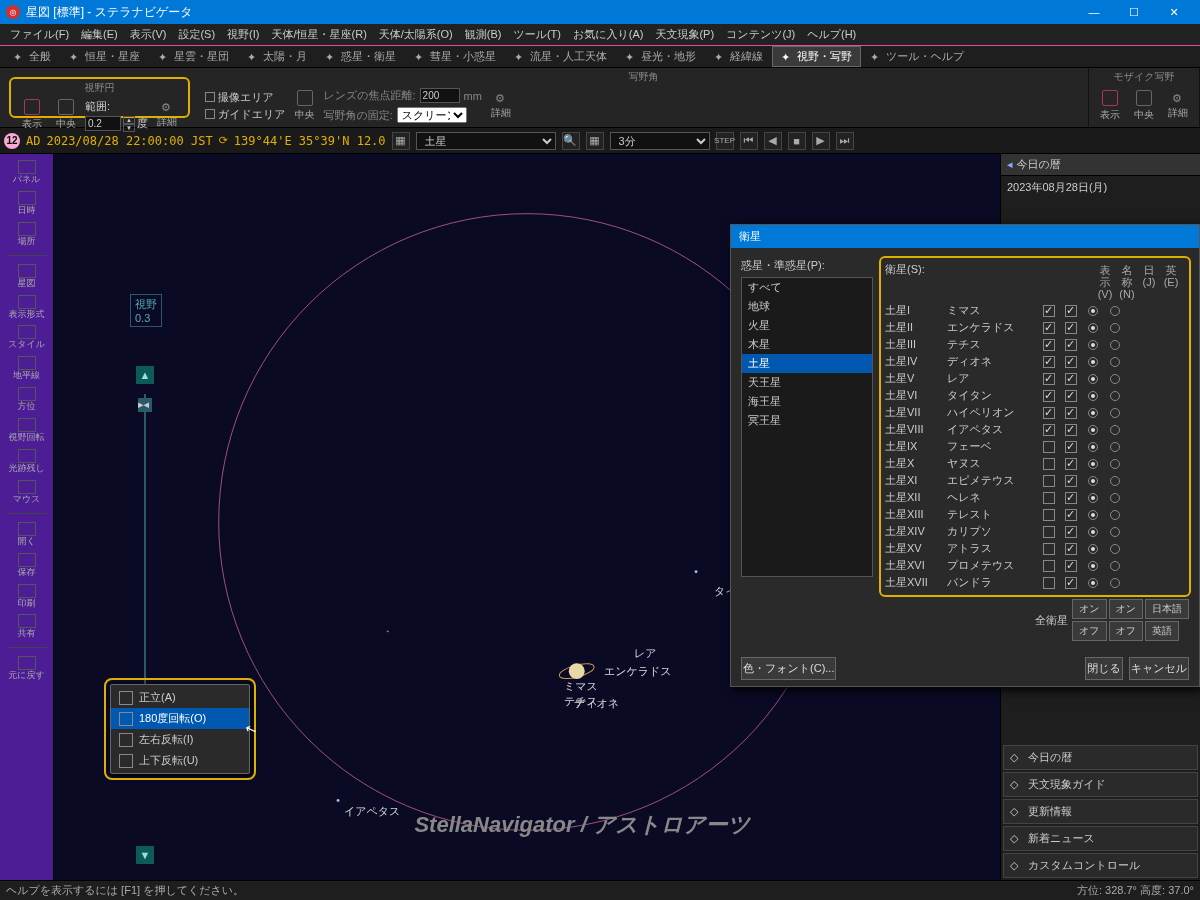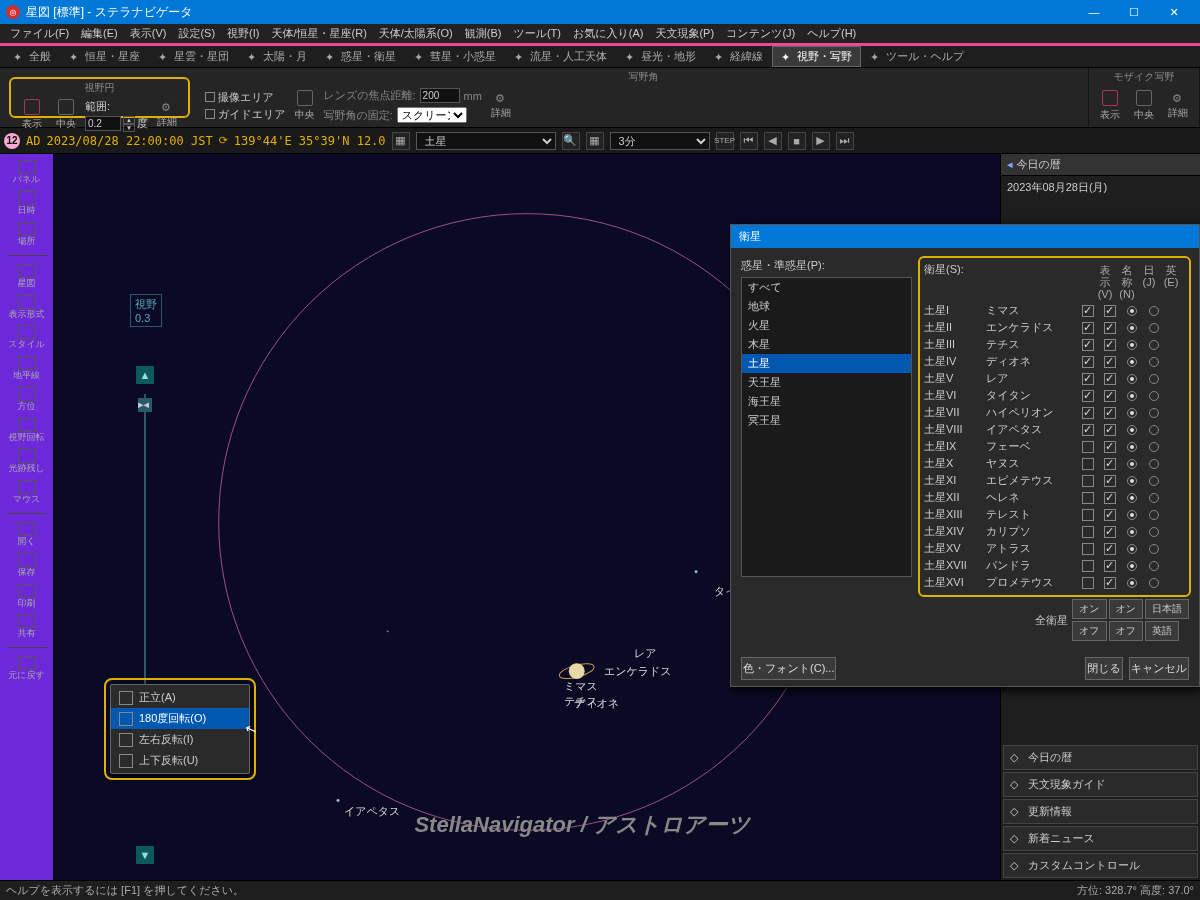--- a/index.html
+++ b/index.html
@@ -1,21 +1,21 @@
 <!DOCTYPE html>
 <html><head>
 <meta charset="utf-8">
 <style>
 *{box-sizing:border-box;margin:0;padding:0;font-family:"Meiryo","MS PGothic",sans-serif;font-size:11px;user-select:none}
 body{background:#1a1a1a;color:#ccc;width:1200px;height:900px;overflow:hidden;position:relative}
 .titlebar{background:#0078d7;color:#fff;height:24px;display:flex;align-items:center;padding:0 6px}
 .titlebar .app-icon{width:14px;height:14px;border-radius:50%;background:#d32f2f;margin-right:6px;display:flex;align-items:center;justify-content:center;font-size:8px;color:#fff}
 .titlebar .title{flex:1;font-size:12px}
 .titlebar .winbtn{width:40px;height:24px;display:flex;align-items:center;justify-content:center;color:#fff;cursor:pointer}
-.menubar{background:#222;height:22px;display:flex;align-items:center;padding:0 4px;border-bottom:3px solid #ec4899}
+.menubar{background:#222;height:22px;display:flex;align-items:center;padding:0 4px;border-bottom:1px solid #ec4899}
 .menubar .mitem{padding:2px 6px;color:#ccc;cursor:pointer}
 .tabbar{background:#1e1e1e;height:22px;display:flex;align-items:center;padding:0 4px;border-bottom:1px solid #000}
 .tabbar .tab{padding:2px 8px;color:#aaa;display:flex;align-items:center;gap:4px;cursor:pointer;border:1px solid transparent}
 .tabbar .tab.active{background:#3a3a3a;border:1px solid #666;color:#fff}
 .tabbar .tab .ticon{width:12px;height:12px;display:inline-block}
 .ribbon{background:#252525;height:60px;display:flex;border-bottom:1px solid #000}
 .ribbon .group{border-right:1px solid #111;padding:2px 6px;display:flex;flex-direction:column}
 .ribbon .group.hl{border:2px solid #e0b000;border-radius:6px;margin:9px}
 .ribbon .group .glabel{text-align:center;font-size:10px;color:#888;margin-bottom:2px}
 .ribbon .group .gbody{display:flex;gap:4px;align-items:center;flex:1}
@@ -23,21 +23,21 @@
 .ribbon .rbtn .ricon{width:16px;height:16px;border:1px solid #666;border-radius:2px}
 .ribbon .rbtn .rlbl{font-size:10px;color:#aaa;margin-top:2px}
 .ribbon .range-row{display:flex;align-items:center;gap:2px;font-size:10px}
 .ribbon input[type=text]{background:#111;border:1px solid #555;color:#ccc;width:36px;font-size:10px;padding:1px 2px}
 .timebar{background:#1a1a1a;height:26px;display:flex;align-items:center;padding:0 4px;border-bottom:1px solid #000;gap:6px}
 .timebar .badge{background:#f9a8d4;color:#000;border-radius:50%;width:16px;height:16px;display:flex;align-items:center;justify-content:center;font-weight:bold;font-size:10px}
 .timebar .mono{font-family:monospace;font-size:12px;color:#e0b000}
 .timebar select,.timebar input{background:#111;border:1px solid #555;color:#ccc;font-size:11px;padding:1px 4px}
 .timebar .tbtn{width:18px;height:18px;border:1px solid #444;background:#222;display:flex;align-items:center;justify-content:center;cursor:pointer;color:#aaa}
 .main{display:flex;height:calc(900px - 24px - 22px - 22px - 60px - 26px - 20px)}
-.sidetools{width:54px;background:#6d28d9;border-right:1px solid #000;display:flex;flex-direction:column;align-items:center;padding:4px 0;gap:2px}
+.sidetools{width:54px;background:#4c1d95;border-right:1px solid #000;display:flex;flex-direction:column;align-items:center;padding:4px 0;gap:2px}
 .sidetools .st{width:44px;display:flex;flex-direction:column;align-items:center;padding:2px;cursor:pointer}
 .sidetools .st .sicon{width:18px;height:14px;border:1px solid #555}
 .sidetools .st .slbl{font-size:9px;color:#aaa;margin-top:1px;text-align:center;line-height:1.1}
 .sidetools .divider{width:40px;height:1px;background:#444;margin:4px 0}
 .canvas-wrap{flex:1;position:relative;background:#0a0a25}
 .fov-label{position:absolute;left:76px;top:140px;border:1px solid #2a5a6a;padding:2px 4px;color:#5ab;font-size:10px}
 .fov-slider{position:absolute;left:84px;top:240px;width:14px;height:300px}
 .fov-slider .track{position:absolute;left:6px;top:0;width:2px;height:100%;background:#2a5a6a}
 .fov-slider .thumb{position:absolute;left:0;width:14px;height:14px;background:#2a5a6a}
 .fov-slider .upbtn,.fov-slider .dnbtn{position:absolute;left:-2px;width:18px;height:18px;background:#0c5a5a;display:flex;align-items:center;justify-content:center;color:#9dd;cursor:pointer}
@@ -52,21 +52,21 @@
 .ctx-menu .cicon{width:14px;height:14px;border:1px solid #888;display:inline-block}
 .ctx-menu .cursor{position:absolute;right:-8px;top:36px;font-size:14px;color:#fff;transform:rotate(-20deg)}
 .rpanel{width:200px;background:#1e1e1e;border-left:1px solid #000;display:flex;flex-direction:column}
 .rpanel .rhdr{background:#333;padding:3px 6px;border-bottom:1px solid #000;display:flex;align-items:center;gap:4px}
 .rpanel .rbody{padding:4px 6px;font-size:11px}
 .rpanel .acc{background:#2a2a2a;border:1px solid #444;margin:2px;padding:4px 6px;display:flex;align-items:center;gap:4px;cursor:pointer}
 .rpanel .acc .aicon{width:14px;height:14px}
 .dialog{position:absolute;left:730px;top:224px;width:470px;background:#2a2a2a;border:1px solid #555;box-shadow:3px 3px 10px #000;z-index:40}
 .dialog .dtitle{background:#0078d7;color:#fff;padding:4px 8px}
 .dialog .dbody{padding:10px;display:flex;gap:8px}
-.dialog .dcol1{width:171px}
+.dialog .dcol1{width:132px}
 .dialog .dcol2{flex:1}
 .dialog .lbl{font-size:11px;color:#ccc;margin-bottom:4px;display:block}
 .dialog .listbox{background:#1a1a1a;border:1px solid #555;height:300px;overflow:auto}
 .dialog .listbox .lrow{padding:2px 6px;cursor:pointer}
 .dialog .listbox .lrow.sel{background:#0058b0;color:#fff}
 .dialog .sat-table{outline:2px solid #e0b000;border-radius:4px;padding:4px}
 .dialog .sat-hdr{display:grid;grid-template-columns:60px 90px 20px 20px 20px 20px;gap:2px;font-size:10px;color:#aaa;text-align:center;padding:2px 0}
 .dialog .sat-hdr .sh{line-height:1.1}
 .dialog .sat-rows{max-height:300px;overflow:auto}
 .dialog .srow{display:grid;grid-template-columns:60px 90px 20px 20px 20px 20px;gap:2px;align-items:center;padding:1px 0;font-size:10px}
@@ -556,30 +556,30 @@
             </div>
             <div class="srow">
               <span>土星XV</span>
               <span>アトラス</span>
               <span class="cb"></span>
               <span class="cb on"></span>
               <span class="rd on"></span>
               <span class="rd"></span>
             </div>
             <div class="srow">
+              <span>土星XVI</span>
+              <span>プロメテウス</span>
+              <span class="cb"></span>
+              <span class="cb on"></span>
+              <span class="rd on"></span>
+              <span class="rd"></span>
+            </div>
+            <div class="srow">
               <span>土星XVII</span>
               <span>パンドラ</span>
-              <span class="cb"></span>
-              <span class="cb on"></span>
-              <span class="rd on"></span>
-              <span class="rd"></span>
-            </div>
-            <div class="srow">
-              <span>土星XVI</span>
-              <span>プロメテウス</span>
               <span class="cb"></span>
               <span class="cb on"></span>
               <span class="rd on"></span>
               <span class="rd"></span>
             </div>
           </div>
       </div>
       <div class="allsat" style="justify-content:flex-end;margin-top:4px">
         <span>全衛星</span>
         <div style="display:flex;flex-direction:column;gap:2px">

